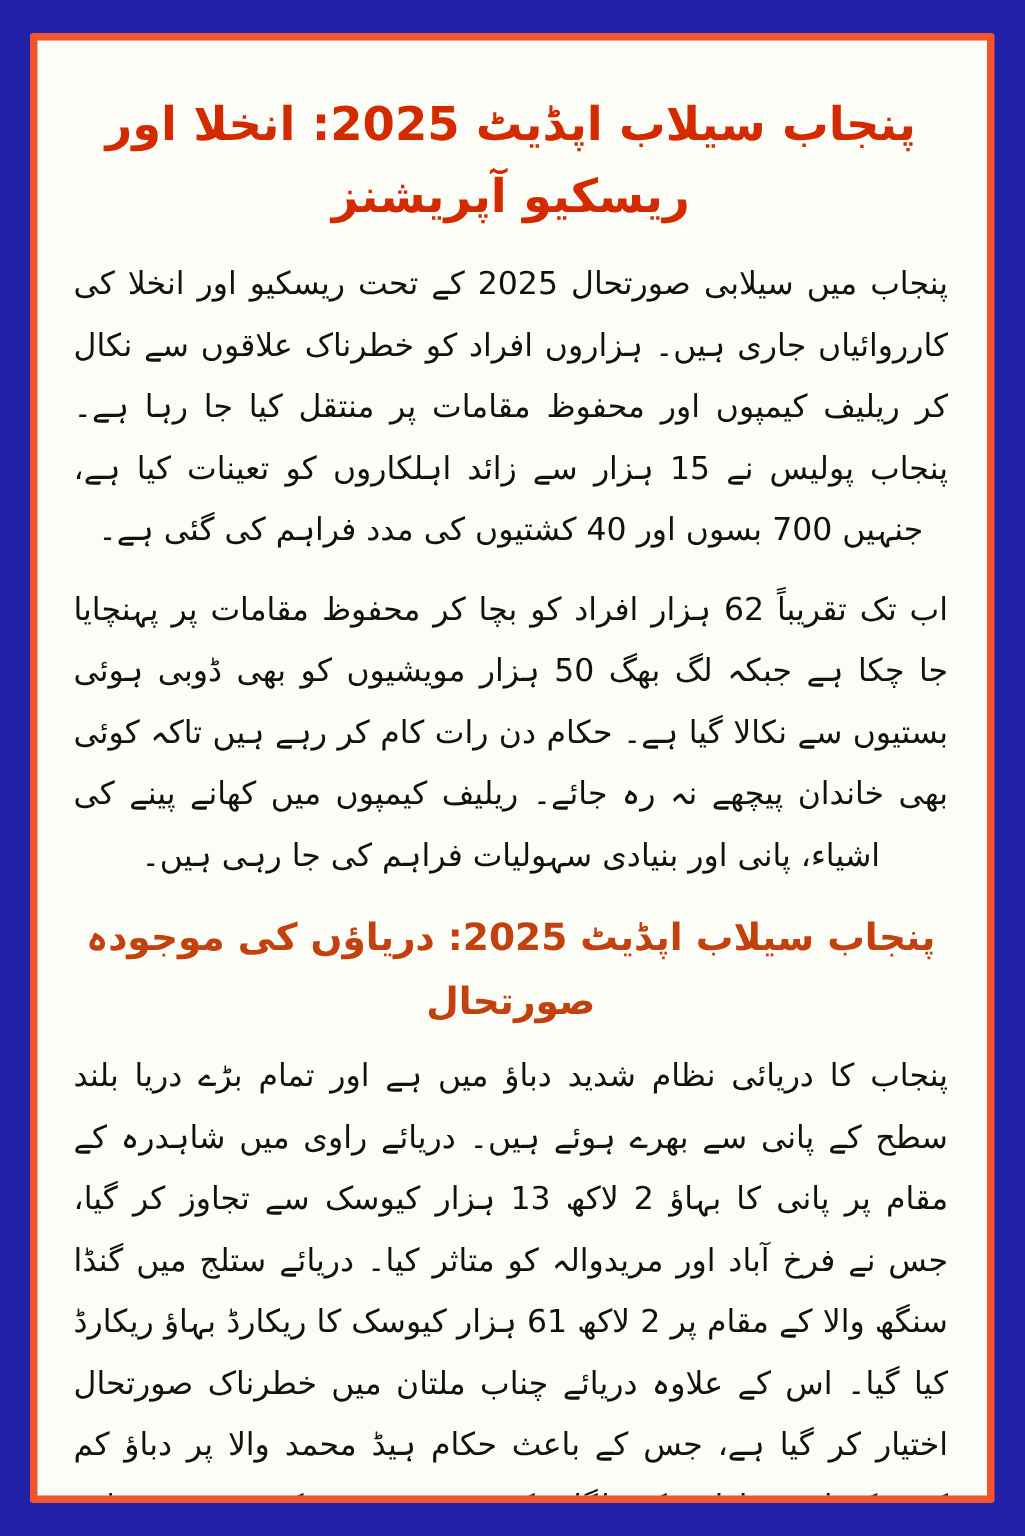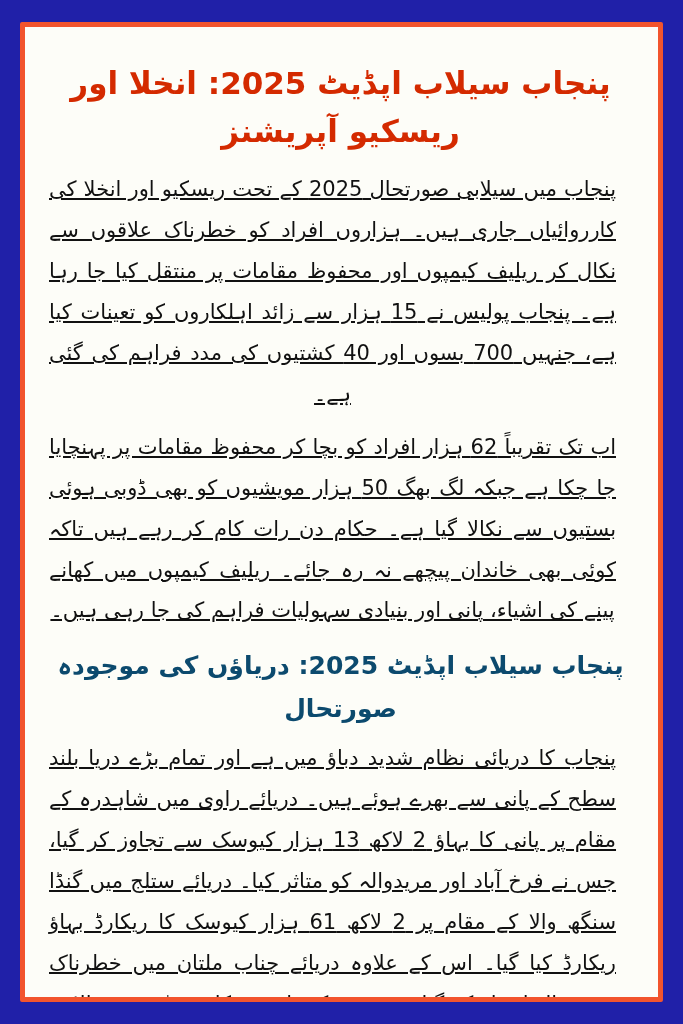--- a/index.html
+++ b/index.html
@@ -41,25 +41,24 @@
     margin: 6px 0 14px 0;
     letter-spacing: 0px;
   }
   .body-text {
     color: #111111;
     font-size: 21px;
     line-height: 1.95;
     text-align: justify;
     text-align-last: center;
     font-family: "DejaVu Sans", sans-serif;
-    margin: 0 16px 12px 0;
-    text-decoration: underline;
+    margin: 0 0 12px 0;
   }
   .section-heading {
-    color: #0c4a6e;
+    color: #c2410c;
     font-size: 25px;
     line-height: 1.7;
     text-align: center;
     font-weight: bold;
     font-family: "DejaVu Sans", sans-serif;
     margin: 14px 0 8px 0;
   }
   .para-last {
     margin-bottom: 0;
   }

